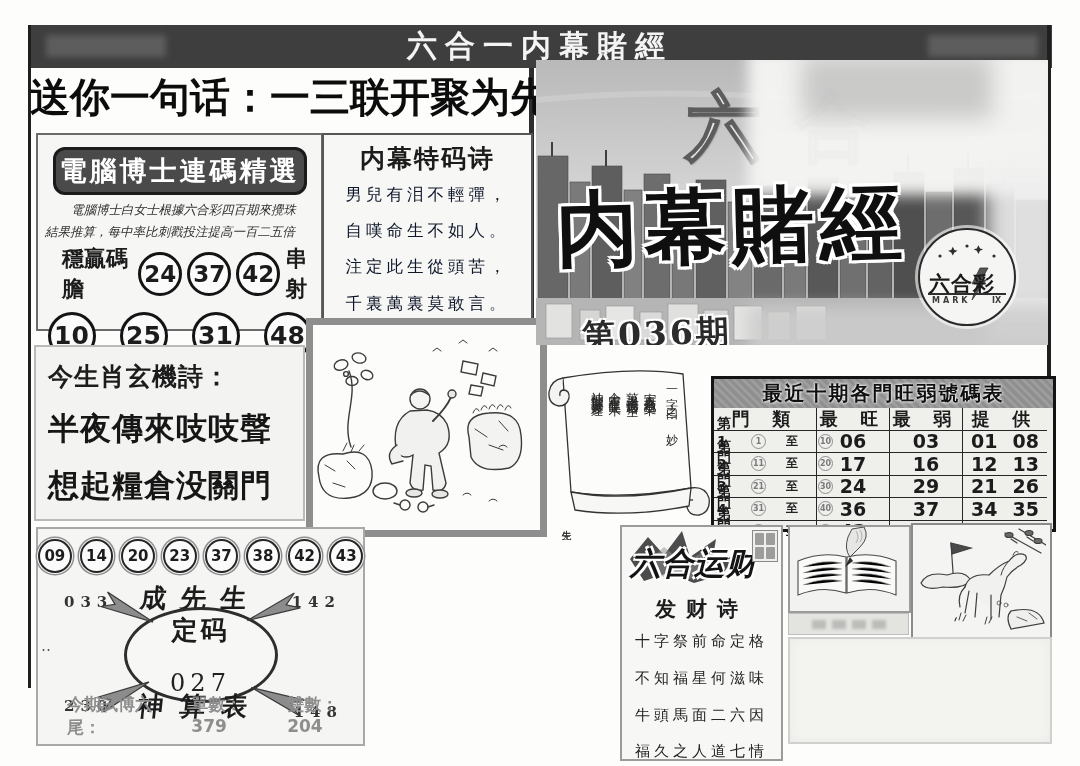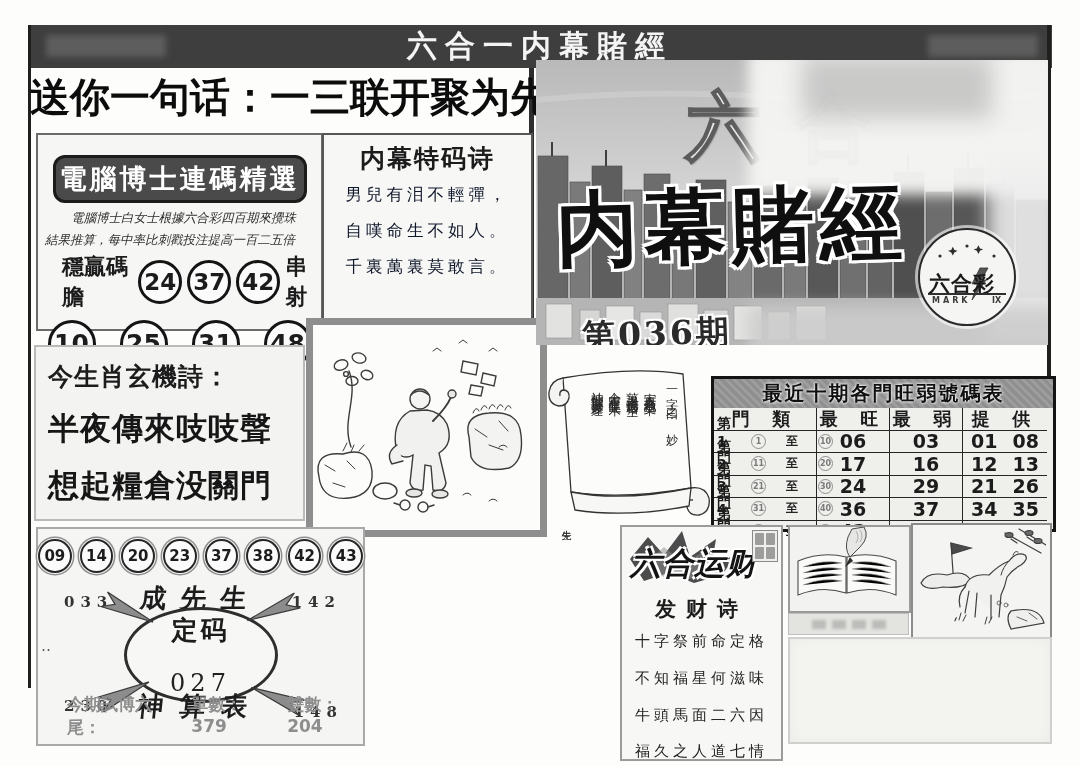--- a/index.html
+++ b/index.html
@@ -15,21 +15,21 @@
   .smudge{position:absolute;top:10px;height:22px;background:rgba(145,145,145,.38);filter:blur(3px);}
   .border-left{left:28px;top:25px;width:3px;height:663px;background:#1f1f1f;}
   .border-right{left:1047px;top:25px;width:4px;height:716px;background:#1f1f1f;}
   .vdivider{left:529px;top:68px;width:5px;height:277px;background:#2d2d2d;}
 
   .slogan{left:30px;top:70px;width:500px;font-size:40px;font-weight:900;color:#0c0c0c;
           font-family:"DejaVu Serif",serif;letter-spacing:0px;white-space:nowrap;}
 
   
   .box-doctor{left:36px;top:133px;width:283px;height:194px;border:2px solid #6b6b6b;background:#f6f6f4;}
-  .pill{margin:20px auto 2px auto;width:248px;height:42px;border:3px solid #1b1b1b;border-radius:12px;
+  .pill{margin:12px auto 2px auto;width:248px;height:42px;border:3px solid #1b1b1b;border-radius:12px;
         background:#4a4a4a;color:#fff;font-size:27px;font-weight:bold;letter-spacing:3px;
         display:flex;align-items:center;justify-content:center;font-family:"DejaVu Serif",serif;}
   .hand{font-size:12.5px;color:#2f2f2f;font-family:"DejaVu Serif",serif;font-style:italic;
         line-height:1.75;padding:2px 7px 0 7px;white-space:nowrap;}
   .hand .indent{padding-left:26px;display:block;}
   .ballrow1{display:flex;align-items:center;gap:5px;padding-left:24px;margin-top:1px;}
   .ballrow1 .lab{font-size:22px;font-weight:bold;font-family:"DejaVu Serif",serif;}
   .ball{width:38px;height:38px;border:3px solid #141414;border-radius:50%;background:#fbfbfb;
         display:flex;align-items:center;justify-content:center;font-size:23px;font-weight:bold;flex:0 0 auto;}
   .ballrow2{display:flex;justify-content:center;gap:24px;margin-top:8px;}
@@ -179,20 +179,21 @@
       <span class="ball">25</span>
       <span class="ball">31</span>
       <span class="ball">48</span>
     </div>
   </div>
 
   <div class="abs box-poem">
     <div class="t">内幕特码诗</div>
     <div class="l">男兒有泪不輕彈，</div>
     <div class="l">自嘆命生不如人。</div>
+    <div class="l">注定此生從頭苦，</div>
     <div class="l">千裏萬裏莫敢言。</div>
   </div>
 
   <div class="abs box-zodiac">
     <div class="t">今生肖玄機詩：</div>
     <div class="l">半夜傳來吱吱聲</div>
     <div class="l">想起糧倉没關門</div>
   </div>
 
   <div class="abs box-farmer">

